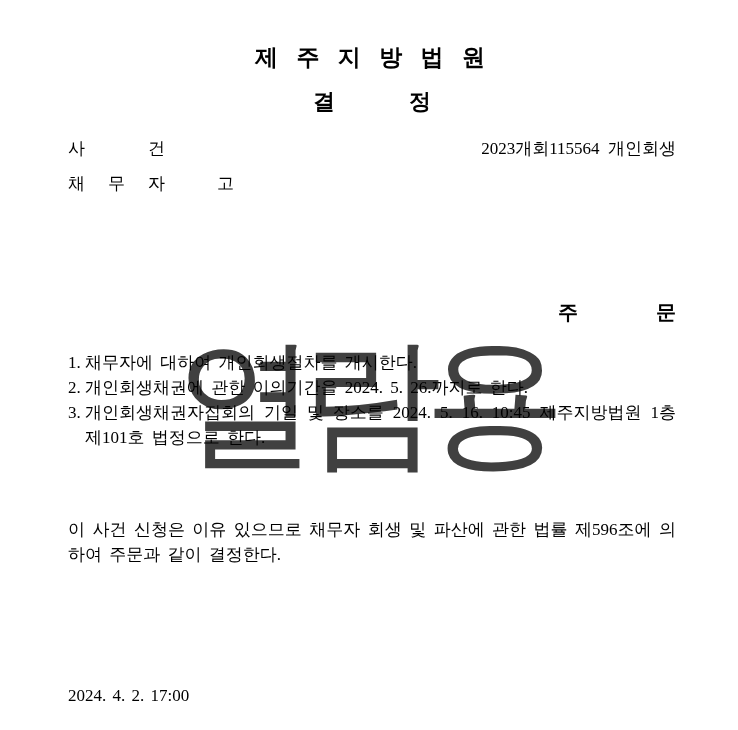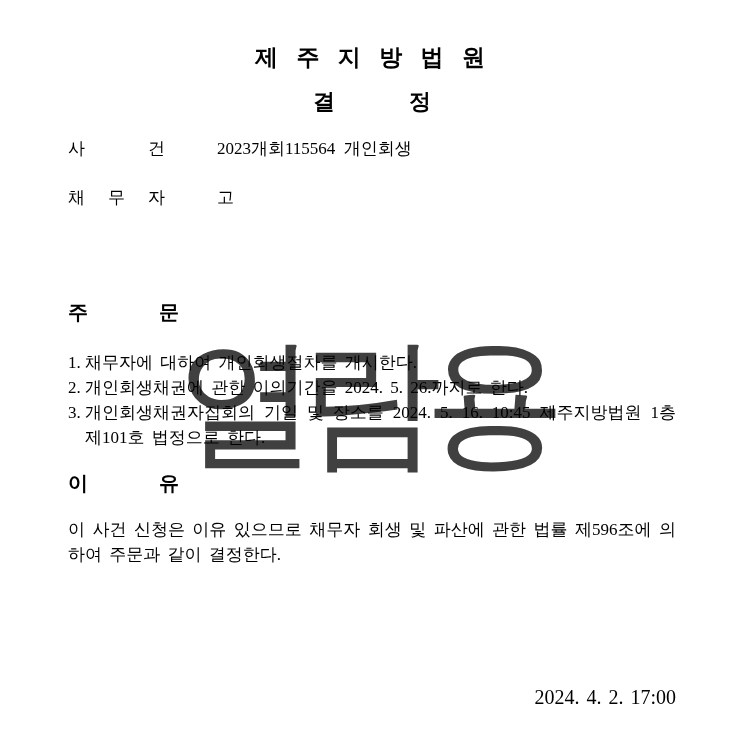--- a/index.html
+++ b/index.html
@@ -26,39 +26,39 @@
   .doc-type {
     top:87px;
     text-align:center;
     font-family:"Liberation Sans", "DejaVu Sans", sans-serif;
     font-weight:700;
     font-size:22px;
     word-spacing:68px;
   }
 
   .field-row { display:flex; font-size:17px; line-height:20px; }
-  .row-case   { top:139px; }
-  .row-debtor { top:188px; }
+  .row-case   { top:139px;justify-content:space-between; }
+  .row-debtor { top:174px; }
   .field-label {
     width:97px; flex-shrink:0;
     text-align:justify; text-align-last:justify;
   }
   .field-value { margin-left:52px; white-space:pre-wrap; }
 
   .address-block {
     top:216px;
     padding-left:149px;
     font-size:17px;
     line-height:24px;
   }
   .address-block div { white-space:pre-wrap; }
 
   .section-title {
-    text-align:left;
-    font-family:Liberation Serif, serif;
+    text-align:right;
+    font-family:Liberation Mono, monospace;
     font-weight:700;
     font-size:20px;
     word-spacing:66px;
   }
   .order-title  { top:299px; }
   .reason-title { top:470px; }
 
   .order-list { top:350px; font-size:17px; line-height:25px; }
   .o-item { display:flex; }
   .o-num  { width:17px; flex-shrink:0; }
@@ -68,22 +68,22 @@
   .reason-text {
     top:517px;
     font-size:17px;
     line-height:25px;
     text-align:justify;
     word-spacing:3px;
   }
 
   .footer-date {
     top:686px;
-    text-align:right;
-    font-size:20px;
+    text-align:left;
+    font-size:17px;
     word-spacing:2px;
   }
 
   .watermark {
     position:absolute;
     top:323px; left:176px;
     z-index:1;
     font-family:"Liberation Serif", "DejaVu Serif", serif;
     font-size:142px;
     line-height:160px;
@@ -126,19 +126,18 @@
     <div class="o-item">
       <span class="o-num">2.</span>
       <span class="o-text">개인회생채권에 관한 이의기간을 2024. 5. 26.까지로 한다.</span>
     </div>
     <div class="o-item">
       <span class="o-num">3.</span>
       <span class="o-text">개인회생채권자집회의 기일 및 장소를 2024. 5. 16. 10:45 제주지방법원 1층 제101호 법정으로 한다.</span>
     </div>
   </div>
 
-  <div class="abs section-title reason-title">이 유</div>
 
   <div class="abs reason-text">이 사건 신청은 이유 있으므로 채무자 회생 및 파산에 관한 법률 제596조에 의하여 주문과 같이 결정한다.</div>
 
   <div class="abs footer-date">2024. 4. 2. 17:00</div>
 
 </div>
 
 </body></html>

